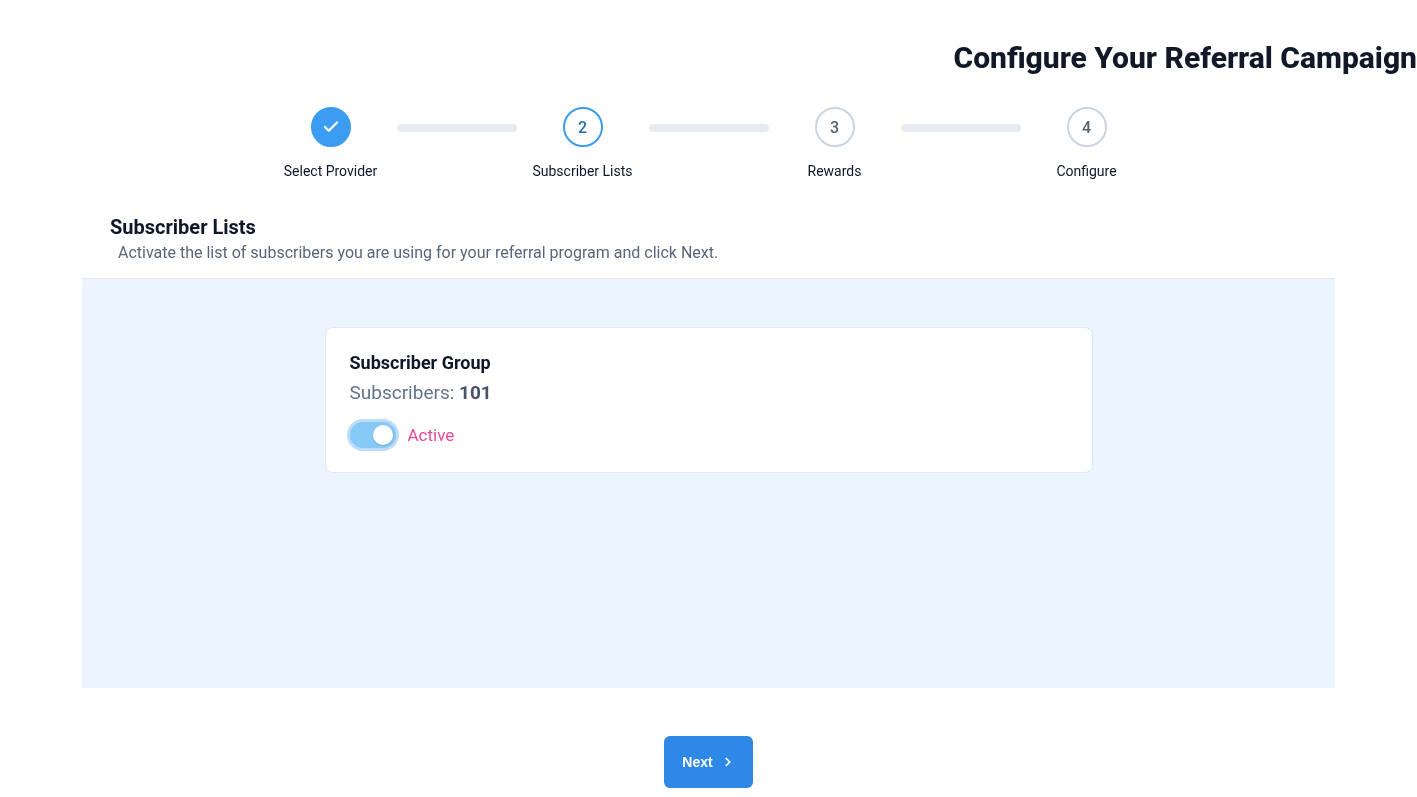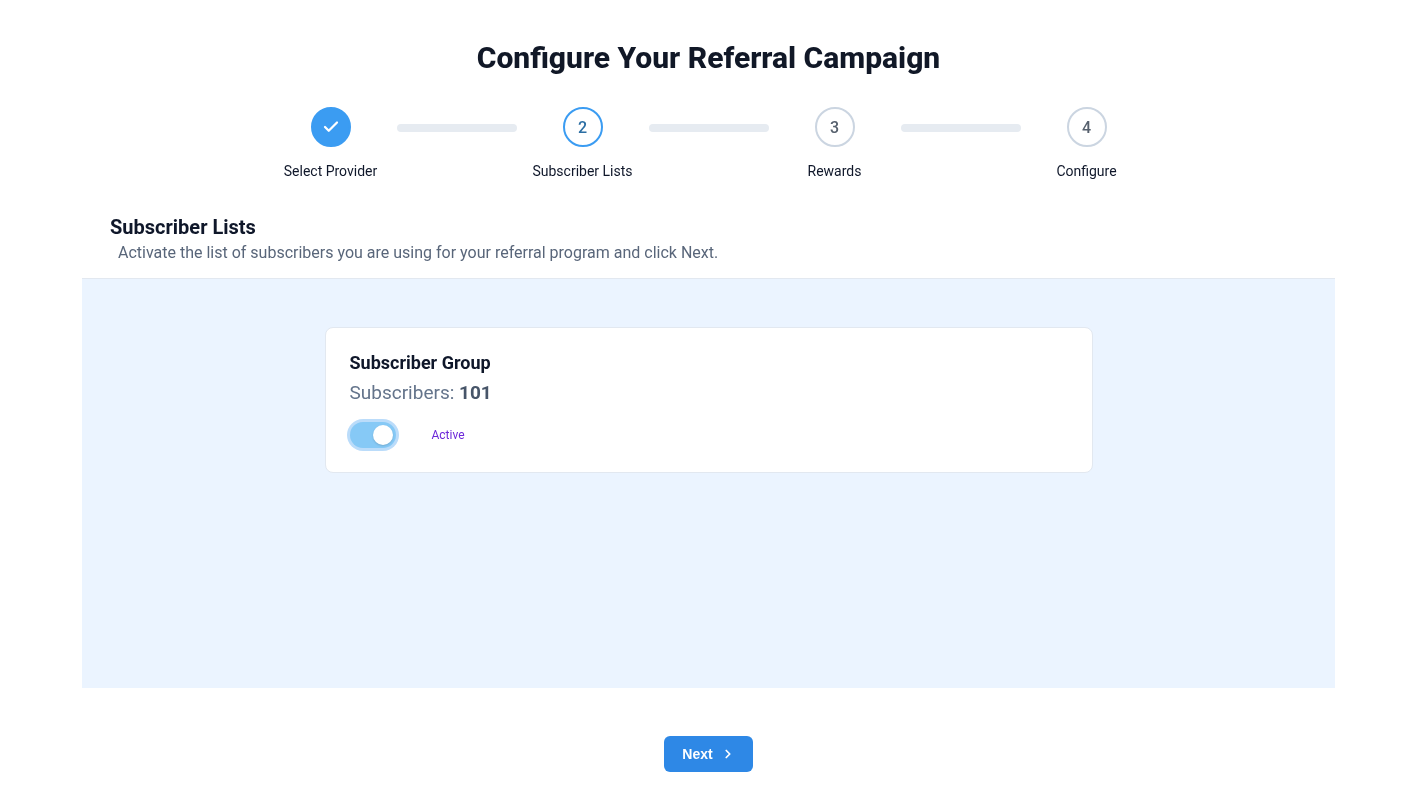--- a/index.html
+++ b/index.html
@@ -11,21 +11,21 @@
     font-family: -apple-system, BlinkMacSystemFont, "Segoe UI", Roboto, Helvetica, Arial, sans-serif;
     background: #ffffff;
     color: #1e293b;
     width: 1417px;
   }
   .page {
     width: 1417px;
     padding-top: 40px;
   }
   .page-title {
-    text-align: center;
+    text-align: right;
     font-size: 30px;
     font-weight: 800;
     color: #111827;
     margin-bottom: 32px;
   }
   .stepper {
     display: flex;
     align-items: center;
     justify-content: center;
     gap: 16px;
@@ -152,39 +152,38 @@
     top: 3px;
     box-shadow: 0 1px 2px rgba(0,0,0,0.15);
   }
   .toggle.on .knob {
     right: 3px;
   }
   .toggle.off .knob {
     left: 3px;
   }
   .status-label.active {
-    color: #6d28d9;
-    font-size: 12px;
-    margin-left: 24px;
+    color: #ec4899;
+    font-size: 17px;
   }
   .status-label.inactive {
     color: #f88787;
     font-size: 16px;
   }
   .footer {
     display: flex;
     justify-content: center;
     padding: 48px 0;
   }
   .next-btn {
     background: #2e88e6;
     color: #ffffff;
     border: none;
     border-radius: 6px;
-    padding: 10px 18px;
+    padding: 18px 18px;
     font-size: 14px;
     font-weight: 600;
     display: inline-flex;
     align-items: center;
     gap: 8px;
     cursor: pointer;
   }
   .next-btn svg {
     width: 14px;
     height: 14px;

